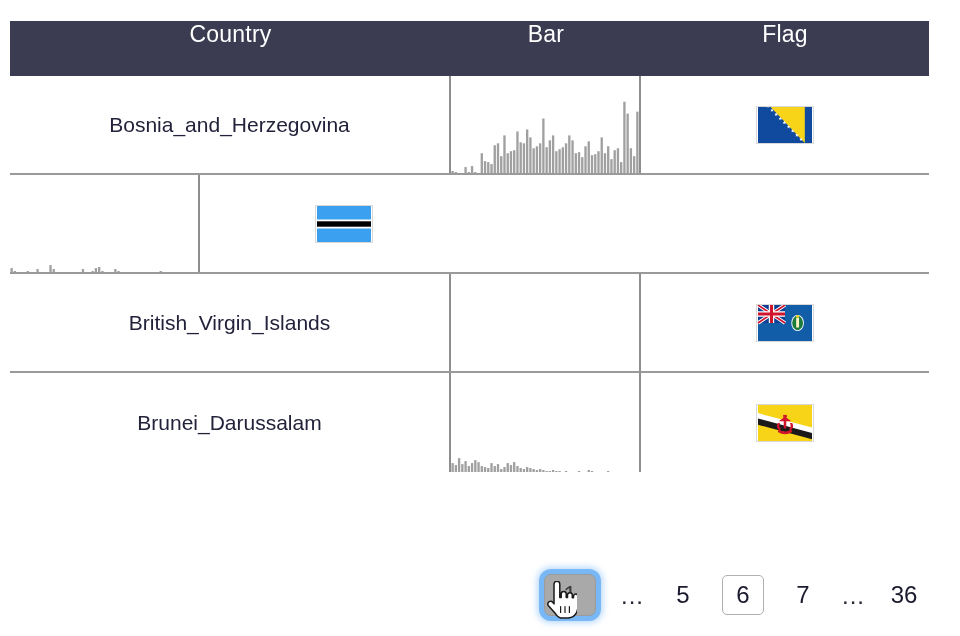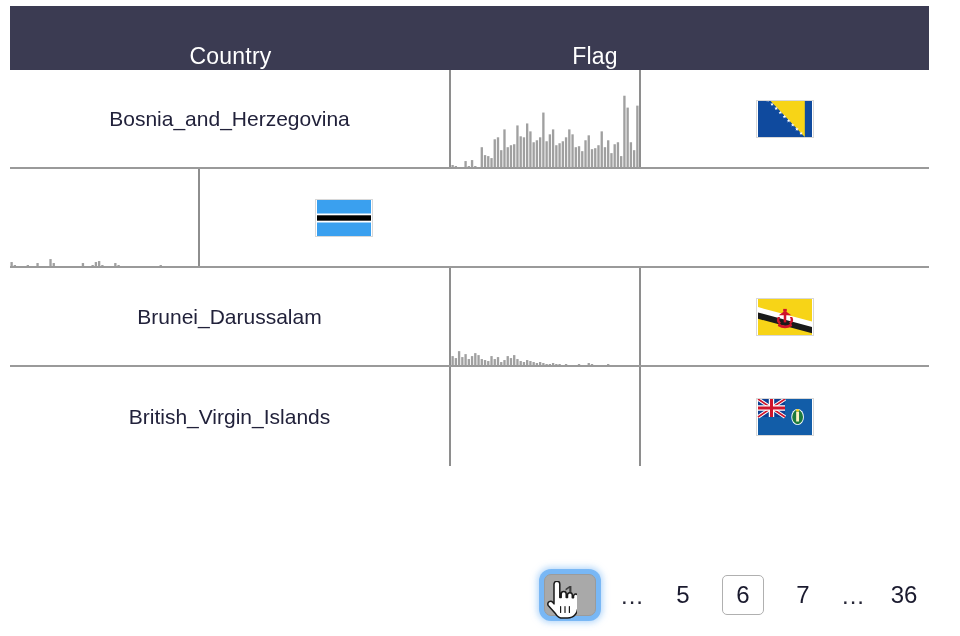--- a/index.html
+++ b/index.html
@@ -23,24 +23,25 @@
     position: absolute;
     left: 10px;
     top: 6px;
     width: 919px;
     height: 554px;
     background: #ffffff;
     overflow: hidden;
   }
 
   .thead {
-    height: 64px;
+    height: 55px;
     background: #3b3b52;
     display: flex;
-    align-items: flex-end;
+    align-items: flex-start;
+    margin-top: 15px;
   }
   .th {
     color: #ffffff;
     font-size: 23px;
     text-align: center;
     letter-spacing: .2px;
     font-weight: 400;
   }
   .col-country { width: 441px; flex: 0 0 441px; }
   .col-bar     { width: 190px; flex: 0 0 190px; }
@@ -158,20 +159,21 @@
 </style>
 </head>
 <body>
 
 <div id="app">
 
   <div class="table-wrap">
 
     <div class="thead">
       <div class="th col-country">Country</div>
+      <div class="th col-bar">Bar</div>
       <div class="th col-flag">Flag</div>
     </div>
 
     <div class="tbody">
         <div class="row">
           <div class="cell country col-country">
             <span>Bosnia_and_Herzegovina</span>
           </div>
           <div class="cell bar col-bar">
             <svg viewBox="0 0 190 99" preserveAspectRatio="none" class="spark">
@@ -270,20 +272,44 @@
           <div class="cell flag col-flag">
             <svg viewBox="0 0 60 40" class="flag-img">
               <rect width="60" height="40" fill="#3aa0ef"></rect>
               <rect y="15" width="60" height="10" fill="#ffffff"></rect>
               <rect y="17" width="60" height="6" fill="#000000"></rect>
             </svg>
           </div>
         </div>
         <div class="row">
           <div class="cell country col-country">
+            <span>British_Virgin_Islands</span>
+          </div>
+          <div class="cell bar col-bar">
+            <svg viewBox="0 0 190 99" preserveAspectRatio="none" class="spark"></svg>
+          </div>
+          <div class="cell flag col-flag">
+            <svg viewBox="0 0 60 40" class="flag-img">
+              <rect width="60" height="40" fill="#125da8"></rect>
+              <g>
+                <rect width="30" height="20" fill="#0f3f93"></rect>
+                <path d="M0,0 L30,20 M30,0 L0,20" stroke="#ffffff" stroke-width="4"></path>
+                <path d="M0,0 L30,20 M30,0 L0,20" stroke="#cf142b" stroke-width="1.8"></path>
+                <path d="M15,0 V20 M0,10 H30" stroke="#ffffff" stroke-width="6"></path>
+                <path d="M15,0 V20 M0,10 H30" stroke="#cf142b" stroke-width="3.4"></path>
+              </g>
+              <ellipse cx="44" cy="20" rx="7" ry="9" fill="#ffffff"></ellipse>
+              <ellipse cx="44" cy="20" rx="6" ry="8" fill="#1c7a3c"></ellipse>
+              <rect x="42.4" y="14" width="3.2" height="11" fill="#fdf2c2"></rect>
+              <circle cx="44" cy="12.6" r="1.6" fill="#f5d020"></circle>
+            </svg>
+          </div>
+        </div>
+        <div class="row">
+          <div class="cell country col-country">
             <span>Brunei_Darussalam</span>
           </div>
           <div class="cell bar col-bar">
             <svg viewBox="0 0 190 99" preserveAspectRatio="none" class="spark">
               <rect x="0.46" y="90.09" width="2.36" height="8.91" fill="#a0a0a0"></rect>
               <rect x="3.73" y="92.07" width="2.36" height="6.93" fill="#a0a0a0"></rect>
               <rect x="7.01" y="85.14" width="2.36" height="13.86" fill="#a0a0a0"></rect>
               <rect x="10.29" y="91.08" width="2.36" height="7.92" fill="#a0a0a0"></rect>
               <rect x="13.56" y="88.11" width="2.36" height="10.89" fill="#a0a0a0"></rect>
               <rect x="16.84" y="93.06" width="2.36" height="5.94" fill="#a0a0a0"></rect>
@@ -331,44 +357,20 @@
                 <rect x="28" y="11" width="4" height="3"></rect>
                 <path d="M30 13 l7 5 h-14 z"></path>
                 <rect x="28.6" y="17" width="2.8" height="9"></rect>
                 <path d="M22 20 q-3 5 2 8 l1.5-2 q-3-2-1-6 z"></path>
                 <path d="M38 20 q3 5-2 8 l-1.5-2 q3-2 1-6 z"></path>
                 <path d="M23 27 q7 5 14 0 l1 3 q-8 5-16 0 z"></path>
               </g>
             </svg>
           </div>
         </div>
-        <div class="row">
-          <div class="cell country col-country">
-            <span>British_Virgin_Islands</span>
-          </div>
-          <div class="cell bar col-bar">
-            <svg viewBox="0 0 190 99" preserveAspectRatio="none" class="spark"></svg>
-          </div>
-          <div class="cell flag col-flag">
-            <svg viewBox="0 0 60 40" class="flag-img">
-              <rect width="60" height="40" fill="#125da8"></rect>
-              <g>
-                <rect width="30" height="20" fill="#0f3f93"></rect>
-                <path d="M0,0 L30,20 M30,0 L0,20" stroke="#ffffff" stroke-width="4"></path>
-                <path d="M0,0 L30,20 M30,0 L0,20" stroke="#cf142b" stroke-width="1.8"></path>
-                <path d="M15,0 V20 M0,10 H30" stroke="#ffffff" stroke-width="6"></path>
-                <path d="M15,0 V20 M0,10 H30" stroke="#cf142b" stroke-width="3.4"></path>
-              </g>
-              <ellipse cx="44" cy="20" rx="7" ry="9" fill="#ffffff"></ellipse>
-              <ellipse cx="44" cy="20" rx="6" ry="8" fill="#1c7a3c"></ellipse>
-              <rect x="42.4" y="14" width="3.2" height="11" fill="#fdf2c2"></rect>
-              <circle cx="44" cy="12.6" r="1.6" fill="#f5d020"></circle>
-            </svg>
-          </div>
-        </div>
       </div>
 
   </div>
 
   <div class="pager">
       <div class="pg active">1</div>
       <div class="pg ellipsis">...</div>
       <div class="pg">5</div>
       <div class="pg boxed">6</div>
       <div class="pg">7</div>

